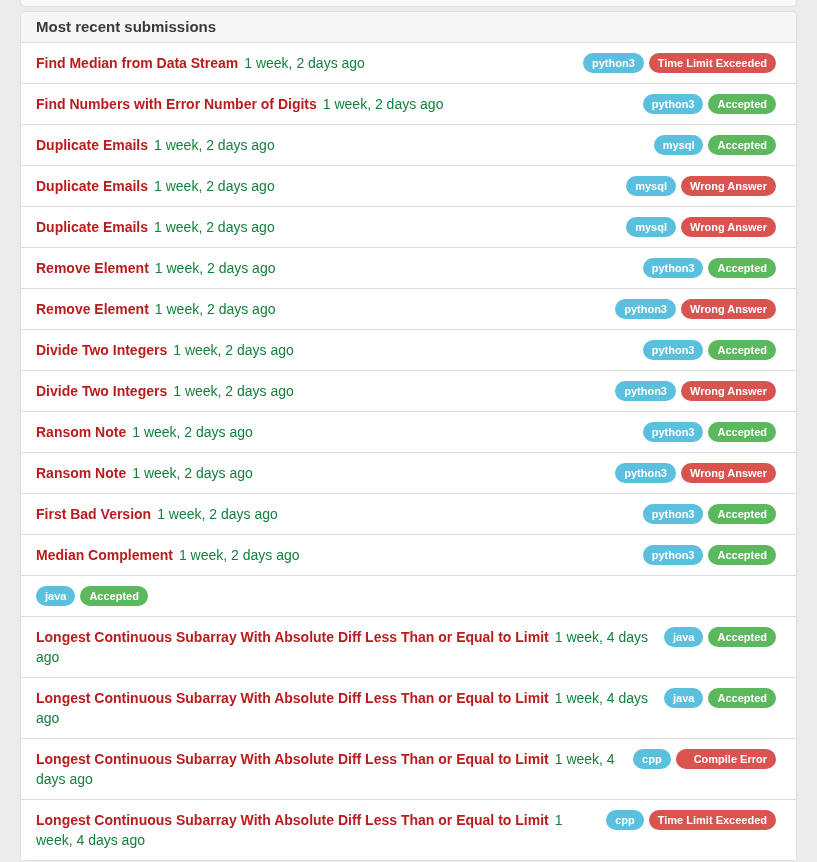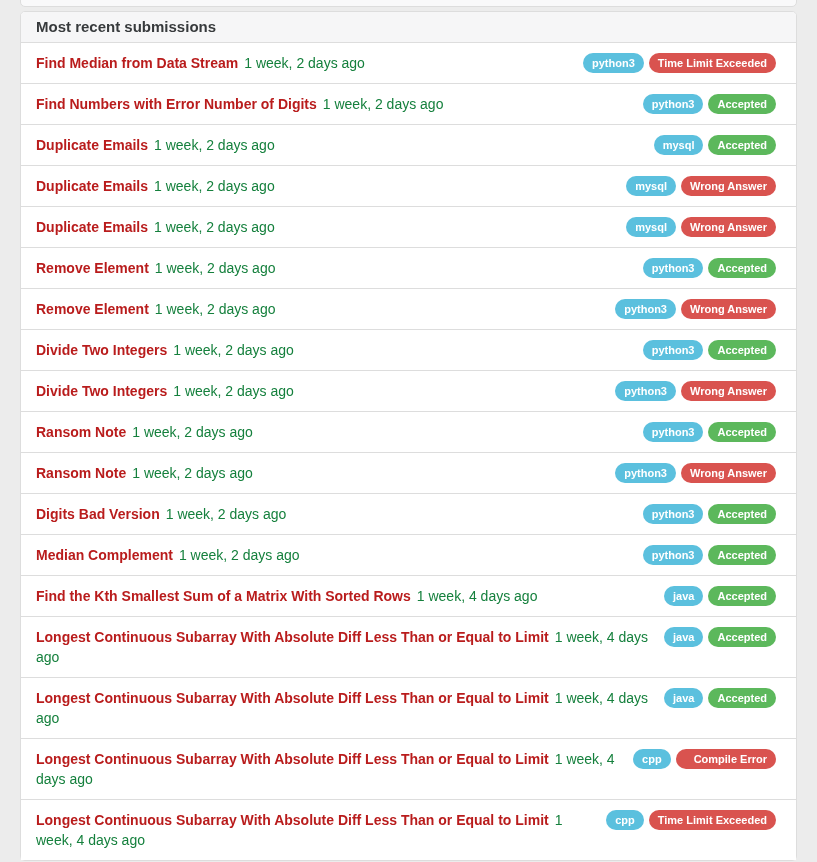--- a/index.html
+++ b/index.html
@@ -204,42 +204,39 @@
       <span class="title">Ransom Note</span><span class="time">1 week, 2 days ago</span>
     </div>
     <div class="badges">
       <span class="badge" style="background-color: rgb(91, 192, 222);">python3</span>
       <span class="badge" style="background-color: rgb(217, 83, 79);">Wrong Answer</span>
     </div>
   </li>
 
   <li class="list-item">
     <div class="item-main">
-      <span class="title">Digits Bad Version</span><span class="time">1 week, 2 days ago</span>
+      <span class="title">First Bad Version</span><span class="time">1 week, 2 days ago</span>
     </div>
     <div class="badges">
       <span class="badge" style="background-color: rgb(91, 192, 222);">python3</span>
       <span class="badge" style="background-color: rgb(92, 184, 92);">Accepted</span>
     </div>
   </li>
 
   <li class="list-item">
     <div class="item-main">
       <span class="title">Median Complement</span><span class="time">1 week, 2 days ago</span>
     </div>
     <div class="badges">
       <span class="badge" style="background-color: rgb(91, 192, 222);">python3</span>
       <span class="badge" style="background-color: rgb(92, 184, 92);">Accepted</span>
     </div>
   </li>
 
   <li class="list-item">
-    <div class="item-main">
-      <span class="title">Find the Kth Smallest Sum of a Matrix With Sorted Rows</span><span class="time">1 week, 4 days ago</span>
-    </div>
     <div class="badges">
       <span class="badge" style="background-color: rgb(91, 192, 222);">java</span>
       <span class="badge" style="background-color: rgb(92, 184, 92);">Accepted</span>
     </div>
   </li>
 
   <li class="list-item">
     <div class="item-main">
       <span class="title">Longest Continuous Subarray With Absolute Diff Less Than or Equal to Limit</span><span class="time">1 week, 4 days ago</span>
     </div>

